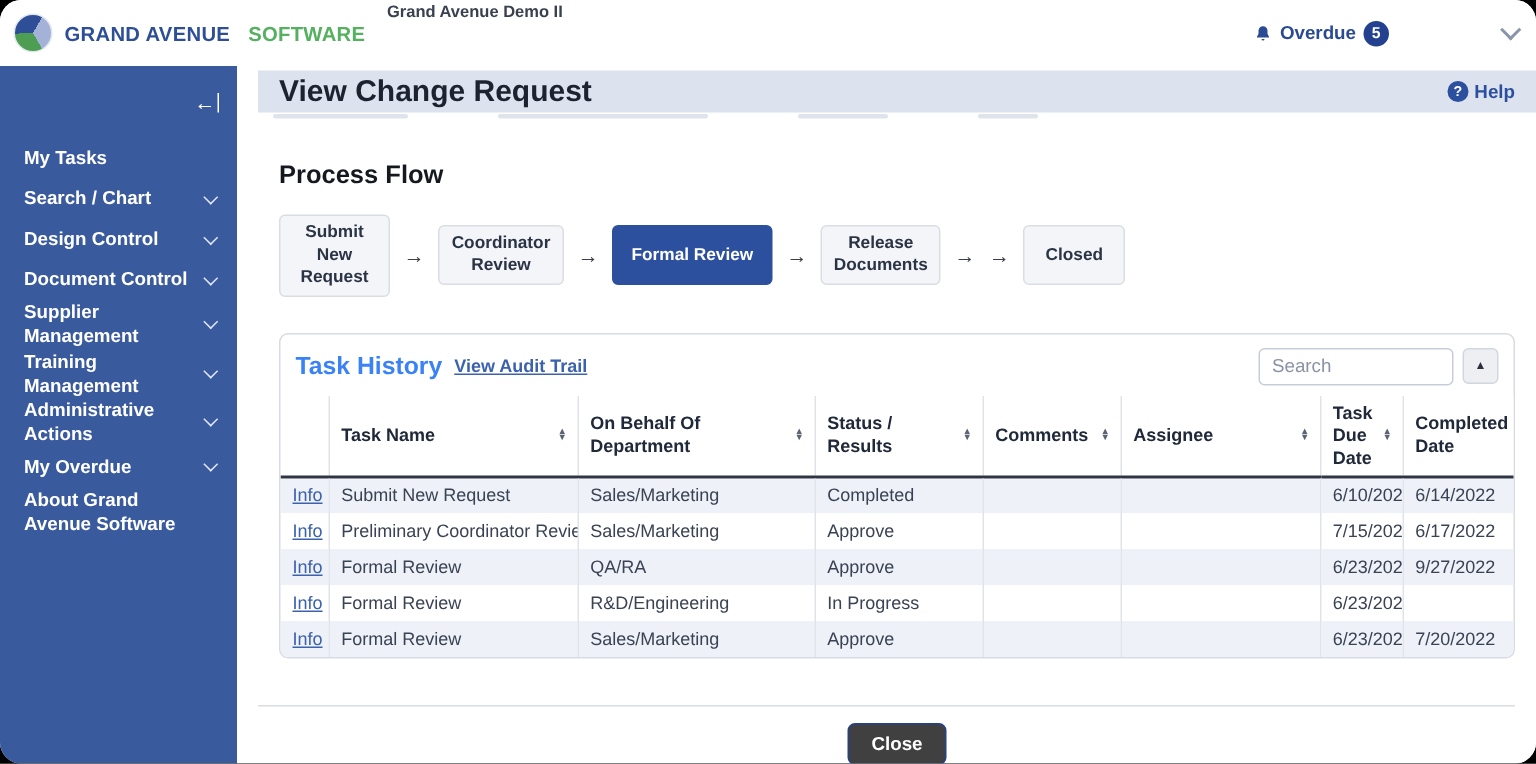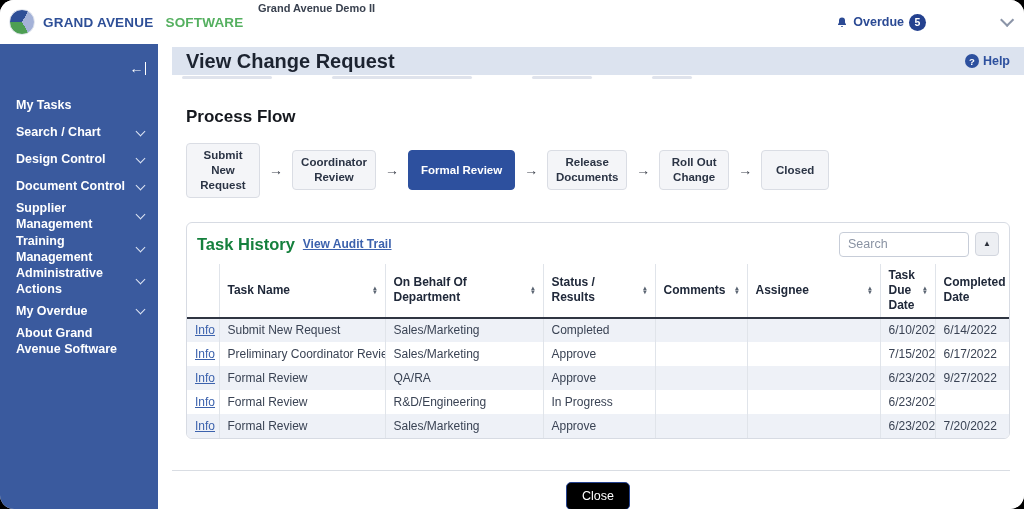--- a/index.html
+++ b/index.html
@@ -54,21 +54,21 @@
     display:flex; align-items:center; justify-content:center; text-align:center;
     font-size:11.5px; font-weight:bold; color:#2b3445; padding:4px 8px; line-height:1.3; }
   .step.active { background:#2d509e; border-color:#2d509e; color:#fff; white-space:nowrap; padding:4px 12px; }
   .s0{width:74px}.s1{width:84px}.s3{width:80px}.s4{width:70px}.s5{width:68px}
   .flow-arrow { color:#3a3f4a; font-size:14px; font-weight:bold; }
   .flow-arrow::after { content:"\2192"; }
 
   
   .panel { margin-top:24px; border:1px solid #d7dbe3; border-radius:6px; width:824px; overflow:hidden; background:#fff; }
   .panel-head { display:flex; align-items:center; padding:9px 10px 7px 10px; }
-  .panel-title { font-size:16.5px; font-weight:bold; color:#15803d; }
+  .panel-title { font-size:16.5px; font-weight:bold; color:#3b82f6; }
   .audit-link { margin-left:8px; font-size:12px; font-weight:bold; color:#3c62ad; text-decoration:underline; cursor:pointer; }
   .panel-head-right { margin-left:auto; display:flex; align-items:flex-start; gap:6px; }
   .search-input { width:130px; height:25px; border:1px solid #c7cdd8; border-radius:4px; padding:0 8px;
     font-size:12.5px; font-family:"Liberation Sans", sans-serif; color:#333; }
   .search-input::placeholder { color:#8a93a3; }
   .collapse-panel-btn { width:24px; height:24px; background:#edeff3; border:1px solid #d2d6de; border-radius:4px;
     font-size:8px; color:#2c313b; display:flex; align-items:center; justify-content:center; cursor:pointer; }
 
   table { border-collapse:collapse; table-layout:fixed; width:824px; font-size:12px; }
   th, td { border-right:1px solid #e0e4ea; padding:4px 8px; vertical-align:middle; overflow:hidden; white-space:nowrap; }
@@ -78,21 +78,21 @@
   .sort-icon { display:inline-flex; flex-direction:column; line-height:.62; font-size:6.5px; color:#5a6472; flex:0 0 auto; cursor:pointer; }
   .sort-icon::before { content:"\25B4"; }
   .sort-icon::after { content:"\25BE"; }
   tbody td { height:24px; color:#3a4354; }
   tbody tr.alt { background:#eef1f7; }
   .info-link { color:#3c62ad; text-decoration:underline; font-size:12px; cursor:pointer; }
 
   
   .footer-divider { margin:31px 0 0 -14px; border-top:1px solid #d9dde3; }
   .footer { height:50px; display:flex; align-items:center; justify-content:center; }
-  .close-btn { background:#000000; border:1px solid #24418f; color:#fff; font-weight:normal; font-size:12.5px;
+  .close-btn { background:#404040; border:1px solid #24418f; color:#fff; font-weight:bold; font-size:12.5px;
     padding:6px 15px; border-radius:5px; cursor:pointer; font-family:"Liberation Sans", sans-serif; }
 </style>
 </head>
 <body>
 
 <div class="window">
 
   <div class="topbar">
     <div class="brand">
       <div class="logo-circle"></div>
@@ -180,23 +180,20 @@
           </div>
         <span class="flow-arrow"></span>
         <div class="step active">
             <span>Formal Review</span>
           </div>
         <span class="flow-arrow"></span>
         <div class="step s3">
             <span>Release Documents</span>
           </div>
         <span class="flow-arrow"></span>
-        <div class="step s4">
-            <span>Roll Out Change</span>
-          </div>
         <span class="flow-arrow"></span>
         <div class="step s5">
             <span>Closed</span>
           </div>
       </div>
 
       <div class="panel">
         <div class="panel-head">
           <span class="panel-title">Task History</span>
           <a class="audit-link">View Audit Trail</a>

